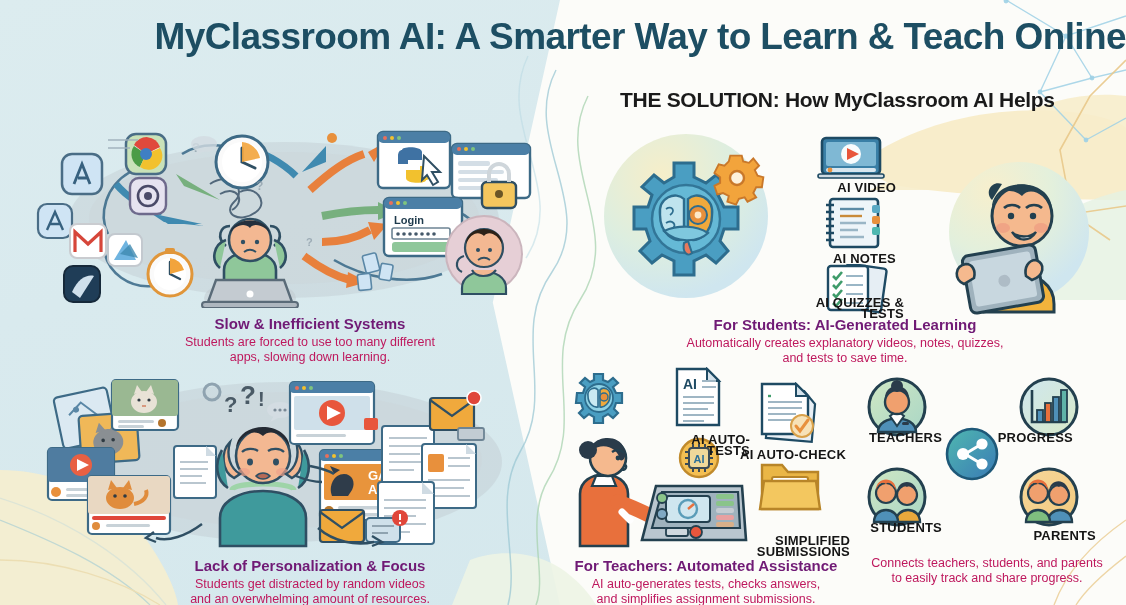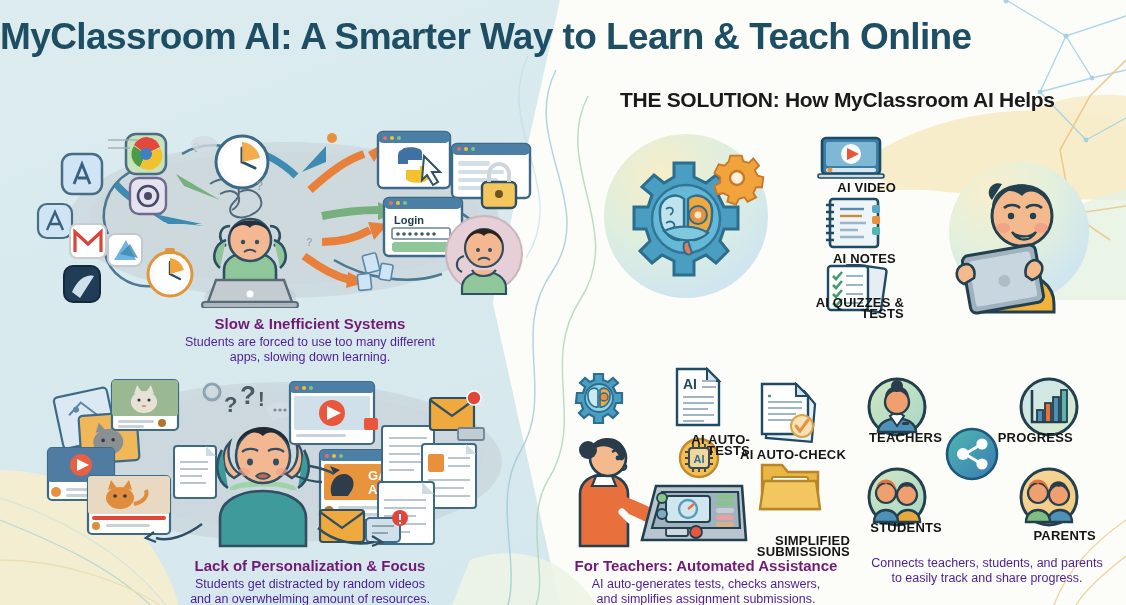--- a/index.html
+++ b/index.html
@@ -19,37 +19,37 @@
     clip-path:polygon(0 0, 100% 0, 88% 50%, 100% 100%, 0 100%);
   }
   .bg-right {
     position:absolute; right:0; top:0; width:660px; height:605px;
     background:#fcfcf9;
   }
   .bg-svg { position:absolute; left:0; top:0; width:1126px; height:605px; pointer-events:none; }
 
   
   .title {
-    position:absolute; top:16px; left:0; width:1126px; text-align:left;
+    position:absolute; top:16px; left:0; width:1126px; text-align:right;
     font-size:37px; font-weight:bold; letter-spacing:-0.6px;
     color:#1d4e63; z-index:6; white-space:nowrap;
   }
   .sec-head {
     position:absolute; top:88px; font-size:21px; font-weight:bold;
     color:#1a1a1a; z-index:6; letter-spacing:-0.3px; white-space:nowrap;
   }
   .sec-head.left  { left:42px; }
   .sec-head.right { left:620px; }
 
   
   .cap { position:absolute; text-align:center; z-index:6; }
   .cap .cap-t {
     font-size:15px; font-weight:bold; color:#701a75; line-height:19px; margin-bottom:2px;
   }
-  .cap .cap-s { font-size:12.5px; color:#4c1d95; line-height:15px; }
+  .cap .cap-s { font-size:12.5px; color:#be185d; line-height:15px; }
 
   
   .illus { position:absolute; z-index:4; }
   .illus svg { display:block; }
 
   
   .ico-label {
     position:absolute; text-align:right; font-size:13px; font-weight:bold;
     color:#151515; letter-spacing:0.2px; z-index:6; line-height:11px;
   }
@@ -634,20 +634,25 @@
         <rect x="30" y="98" width="74" height="58" rx="6" fill="#9fb2bd" stroke="#23404f" stroke-width="3" transform="rotate(-10 67 127)"></rect>
         <rect x="36" y="104" width="62" height="46" rx="3" fill="#c8d7df" transform="rotate(-10 67 127)"></rect>
         <circle cx="68" cy="129" r="6" fill="#aebcc6" transform="rotate(-10 67 127)"></circle>
 
         <path d="M28 132 C18 128 18 114 30 112 C36 112 40 118 38 126 Z" fill="#f5b98e" stroke="#23404f" stroke-width="2.6"></path>
         <path d="M96 128 C108 124 110 112 100 108 C92 108 88 116 90 124 Z" fill="#f5b98e" stroke="#23404f" stroke-width="2.6"></path>
       </g>
     </svg>
   </div>
 
+  <div class="cap" style="left:640px; top:315px; width:410px;">
+    <div class="cap-t">For Students: AI-Generated Learning</div>
+    <div class="cap-s">Automatically creates explanatory videos, notes, quizzes,</div>
+    <div class="cap-s">and tests to save time.</div>
+  </div>
 
   <div class="illus" style="left:572px; top:372px;">
     <svg width="54" height="54" viewBox="0 0 54 54">
       <g transform="translate(27,27)">
         <path d="M-22 -6 L-16 -6 L-14 -12 L-19 -16 L-14 -21 L-9 -17 L-5 -19 L-5 -25
                  L4 -25 L4 -19 L9 -17 L14 -21 L19 -16 L14 -12 L17 -6 L23 -6 L23 4
                  L17 4 L15 10 L19 14 L14 19 L9 15 L4 18 L4 24 L-5 24 L-5 18 L-10 15
                  L-15 19 L-20 14 L-16 10 L-18 4 L-23 4 Z" fill="#4a9ec2" stroke="#2d6d8e" stroke-width="2.2"></path>
         <circle cx="0" cy="-1" r="14" fill="#8fd2e5" stroke="#2d6d8e" stroke-width="1.8"></circle>
         <path d="M-11 -3 C-12 -10 -4 -13 -1 -9 L-1 8 C-6 9 -11 4 -11 -3 Z" fill="#c9eaf2" stroke="#2d6d8e" stroke-width="1.6"></path>

